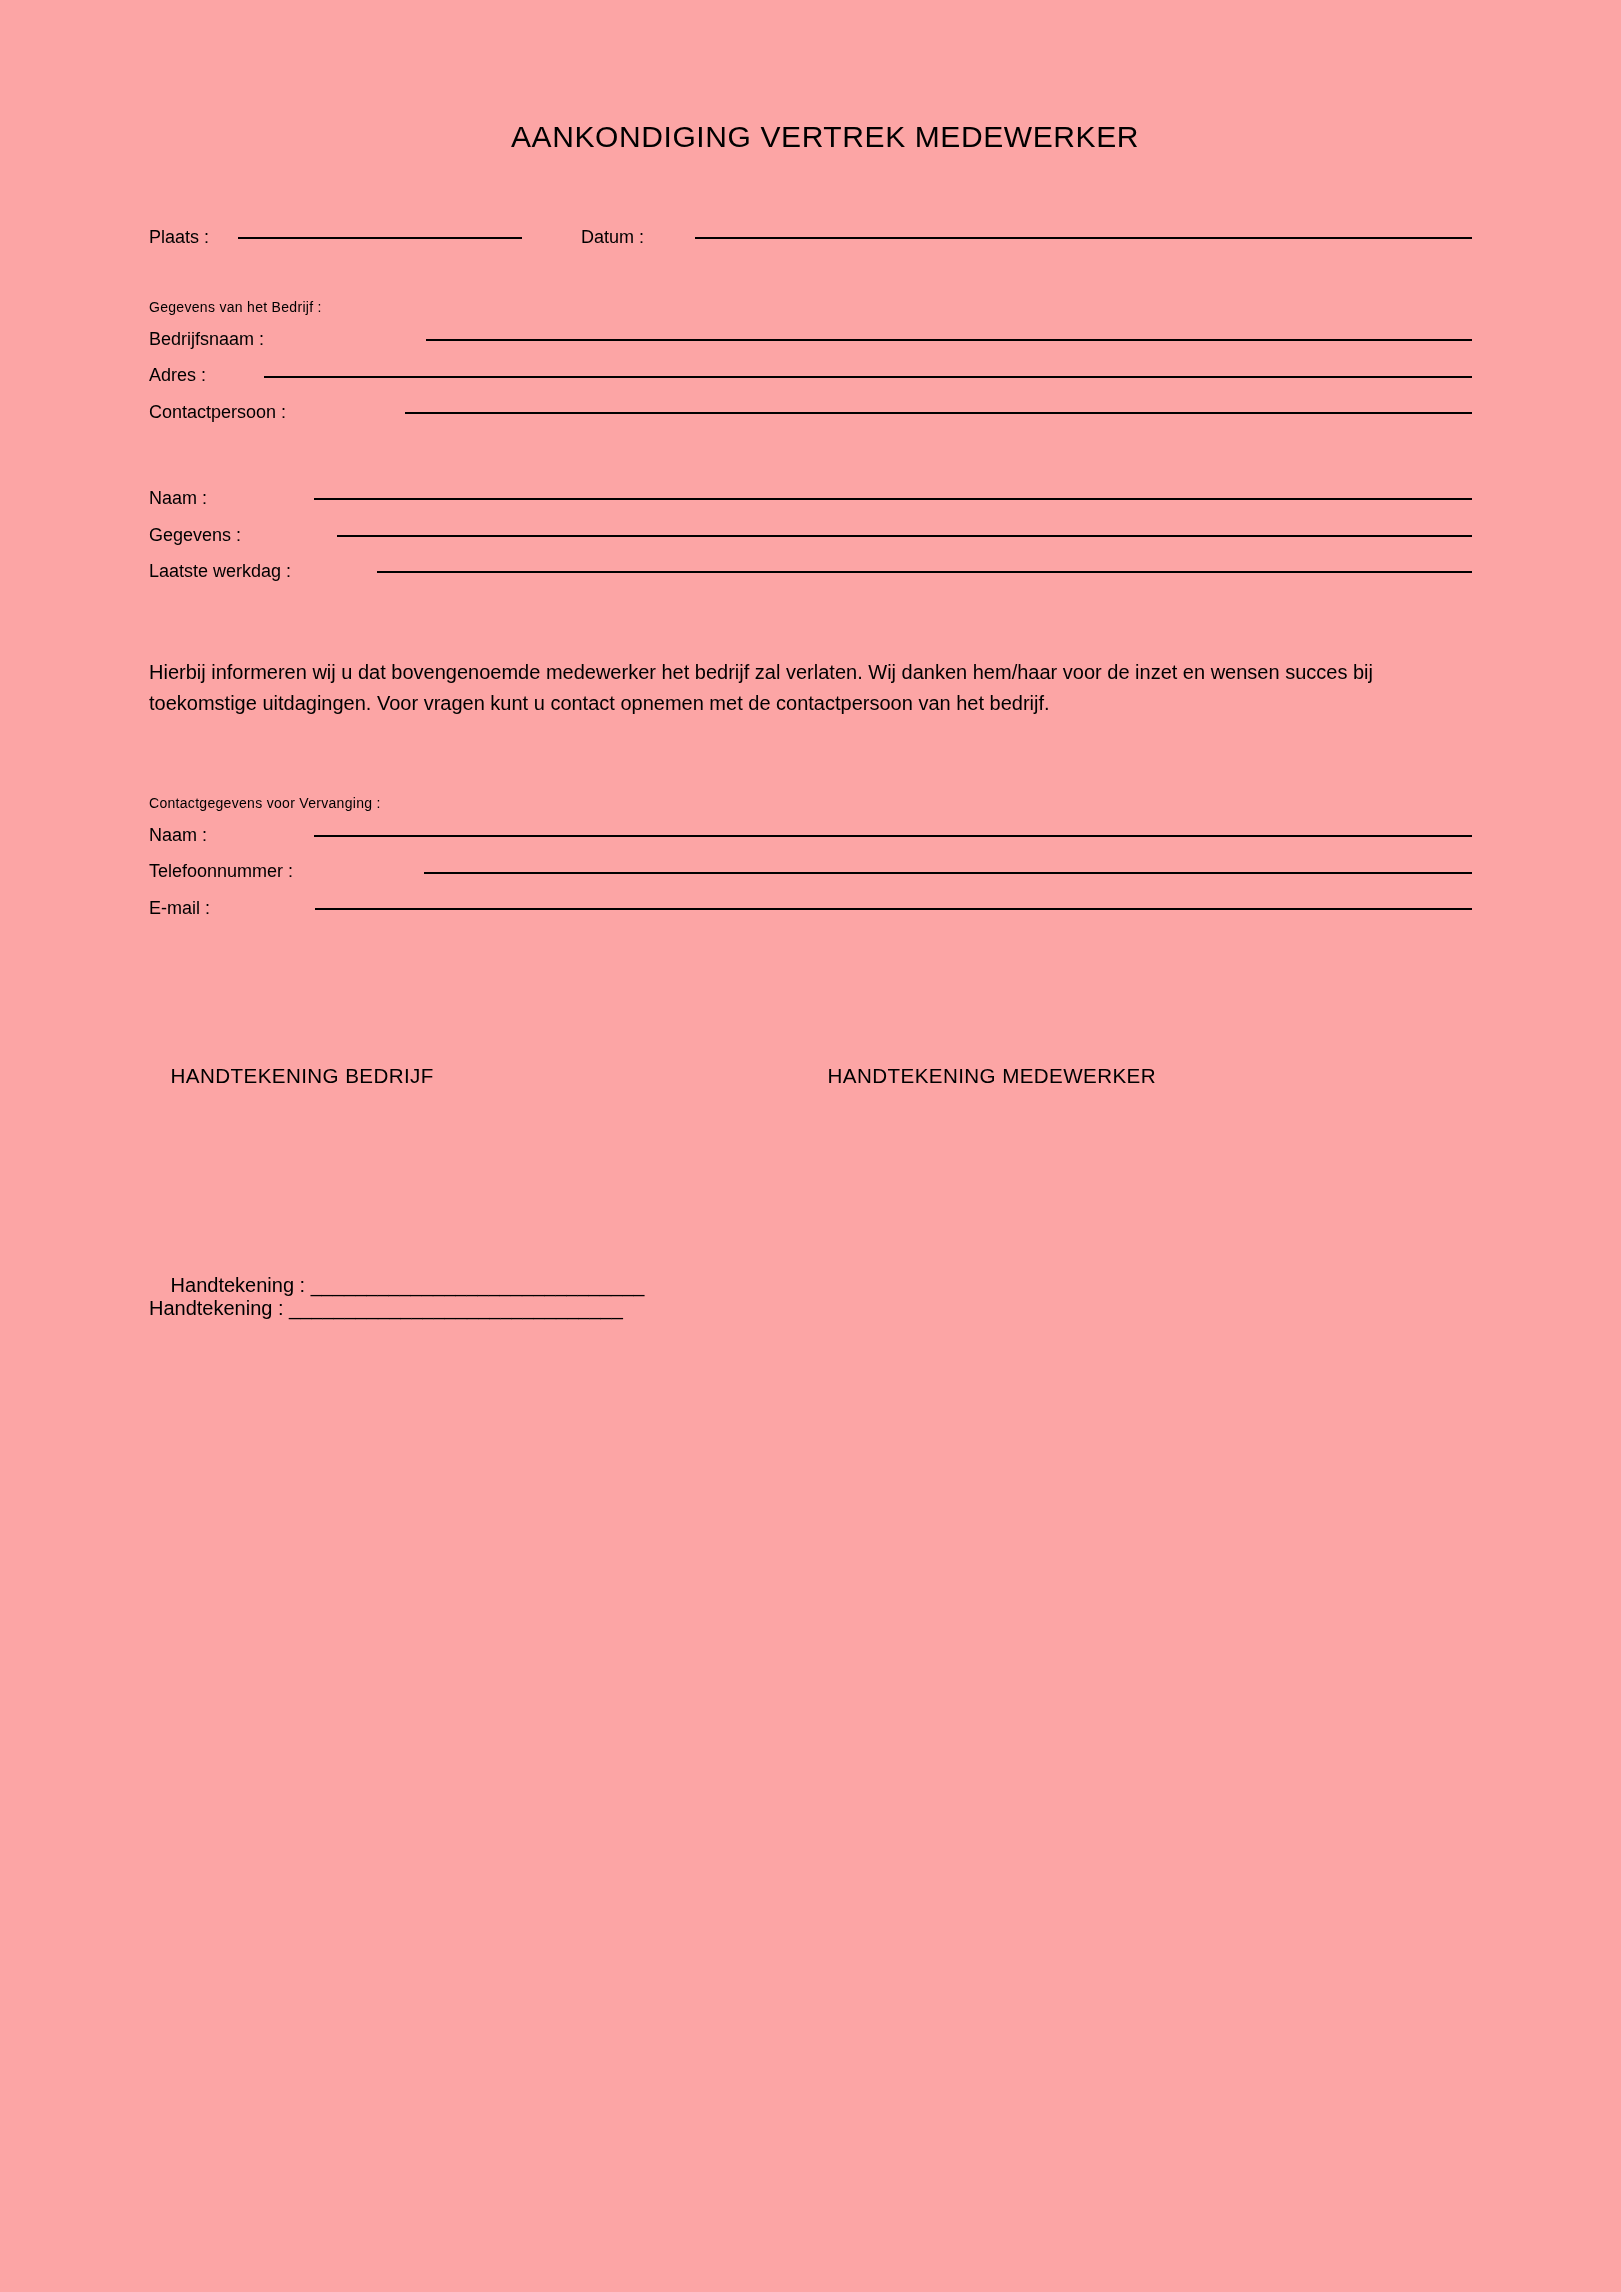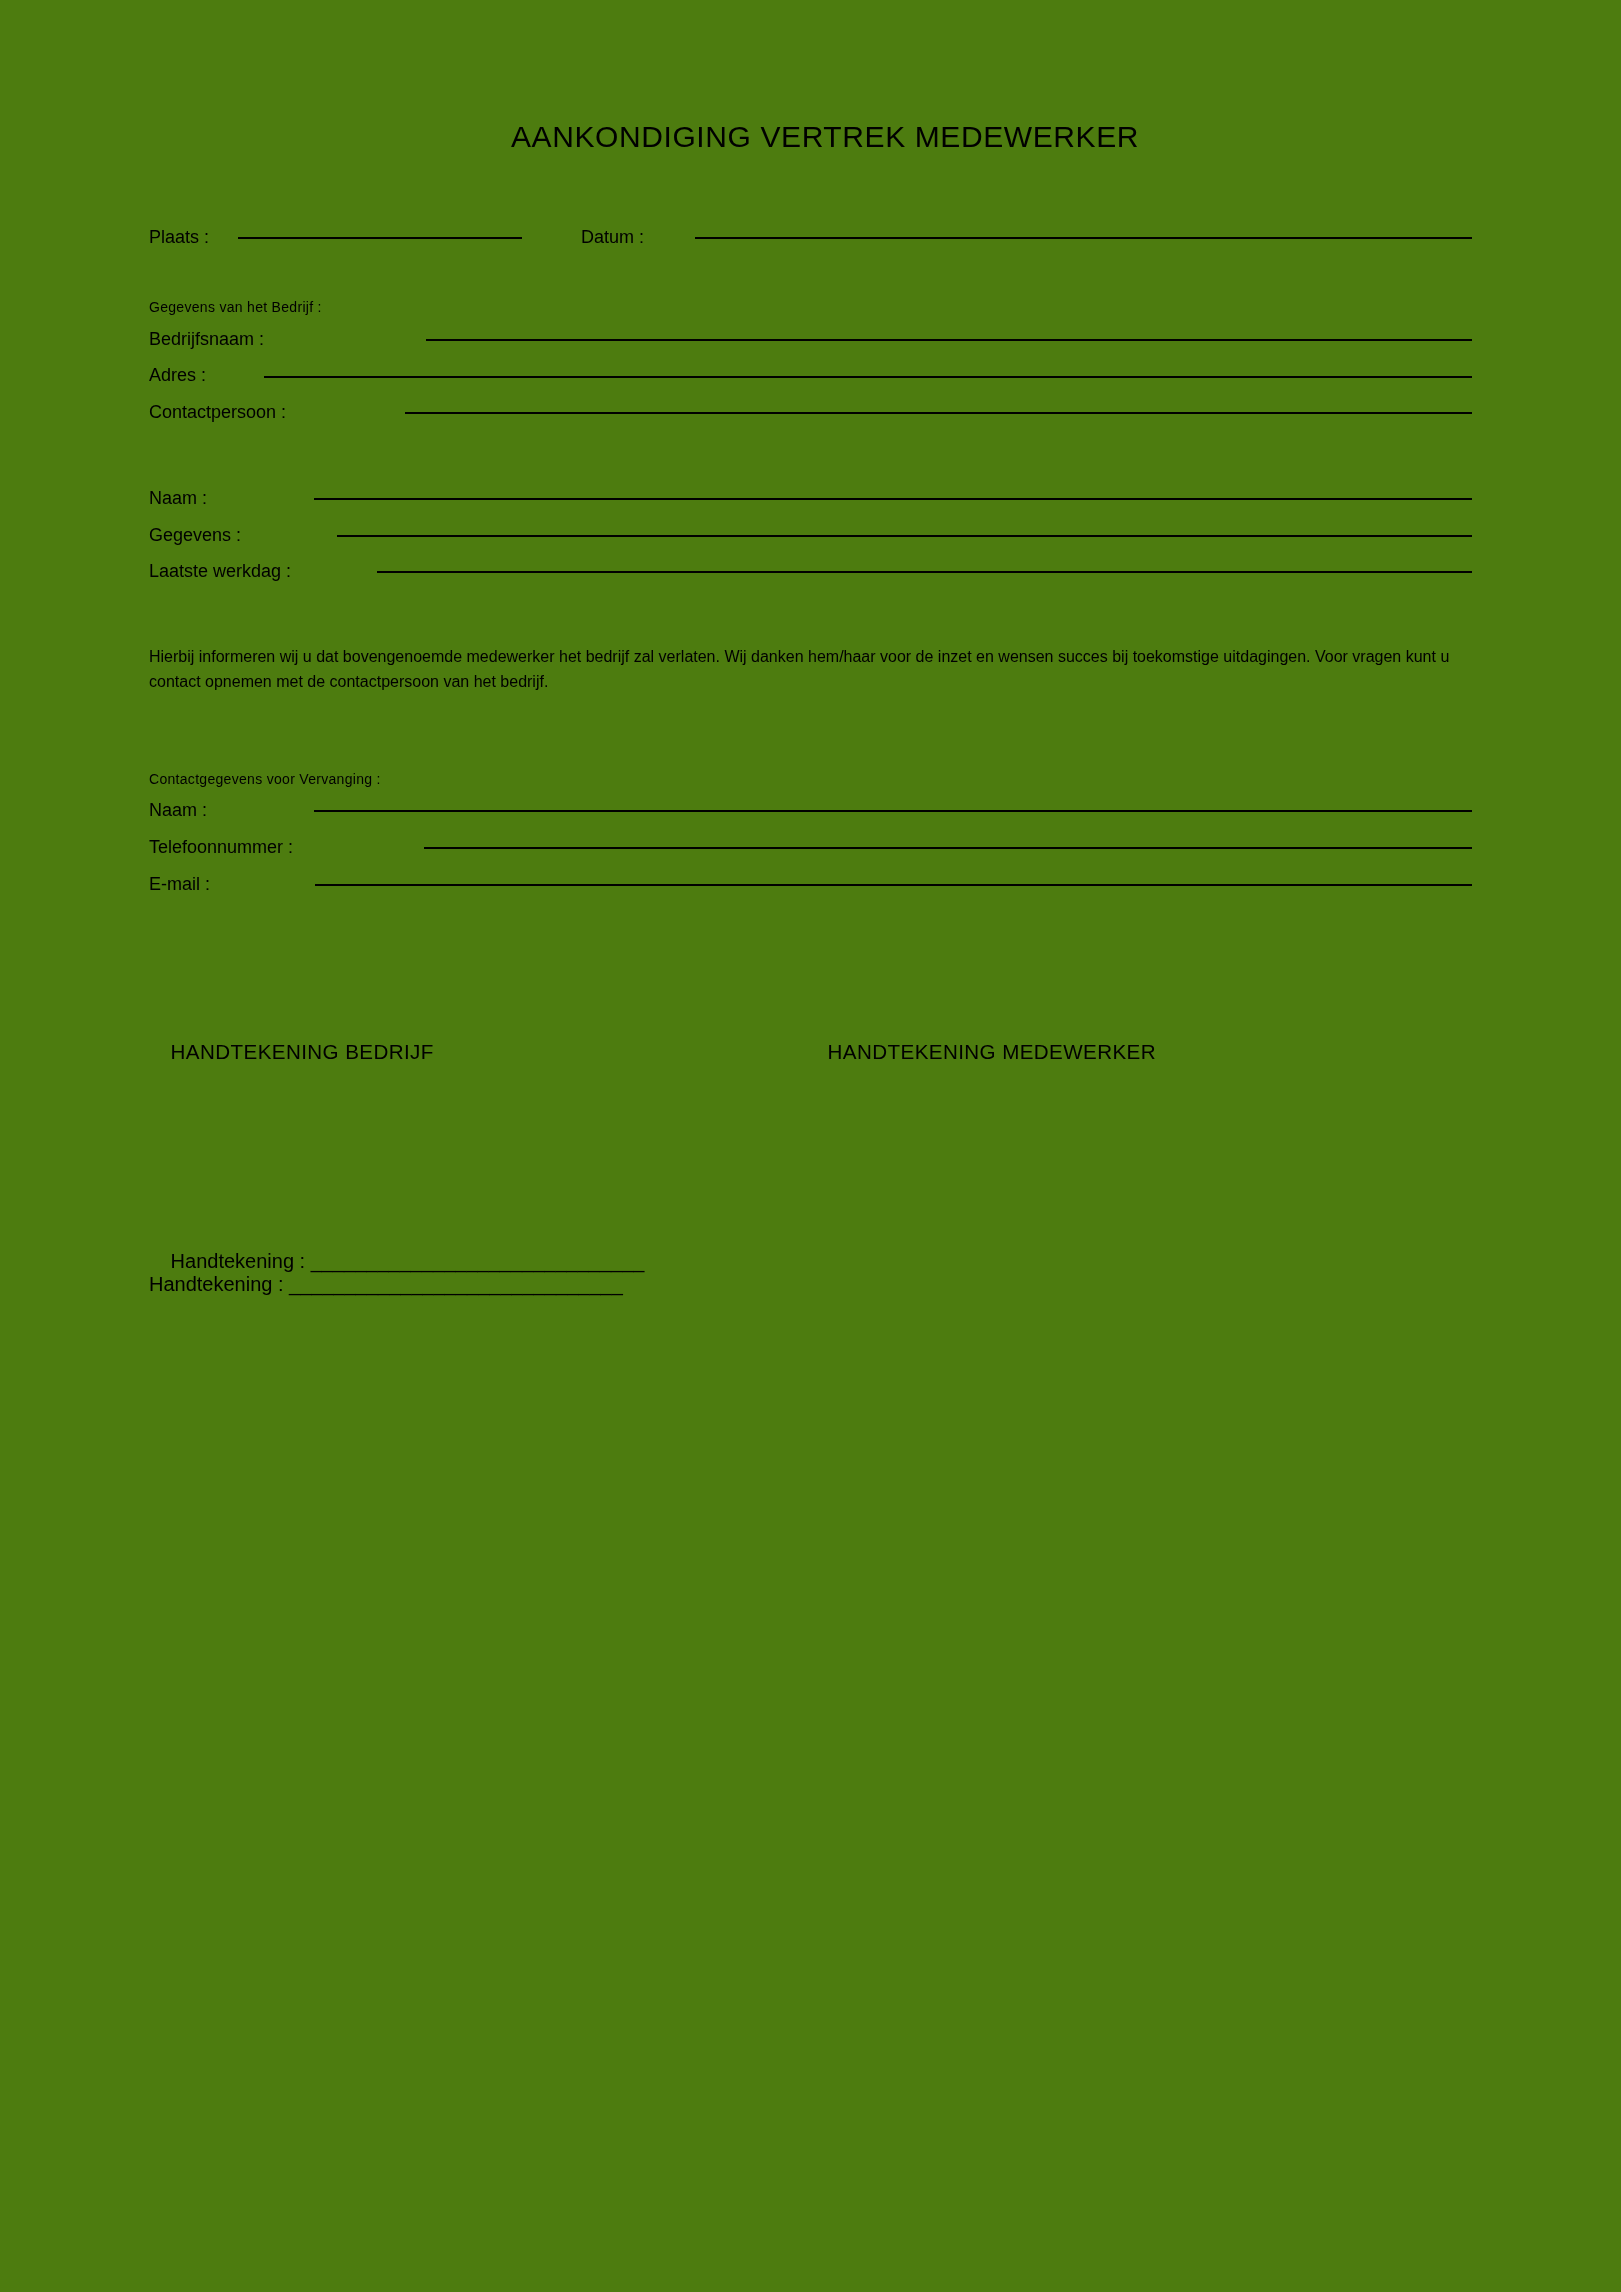--- a/index.html
+++ b/index.html
@@ -14,21 +14,21 @@
     color: #000000;
     position: relative;
     overflow: hidden;
   }
   .page {
     position: absolute;
     top: 0;
     left: 0;
     width: 1621px;
     height: 2293px;
-    background: #4d7c0f;
+    background: #fca5a5;
   }
   .content {
     position: absolute;
     left: 149px;
     top: 0;
     width: 1323px;
   }
 
   .doc-title {
     text-align: center;
@@ -60,23 +60,24 @@
   .row .gap {
     flex: 0 0 auto;
   }
 
   .section-head {
     font-size: 14px;
     letter-spacing: 0.3px;
   }
 
   .para {
-    font-size: 16px;
+    font-size: 20px;
     line-height: 1.55;
     width: 1313px;
+    margin-top: 12px;
   }
 
   .sig-head {
     font-size: 20.6px;
     letter-spacing: 0.4px;
   }
 
   .sig-line {
     font-size: 20px;
     white-space: pre;

